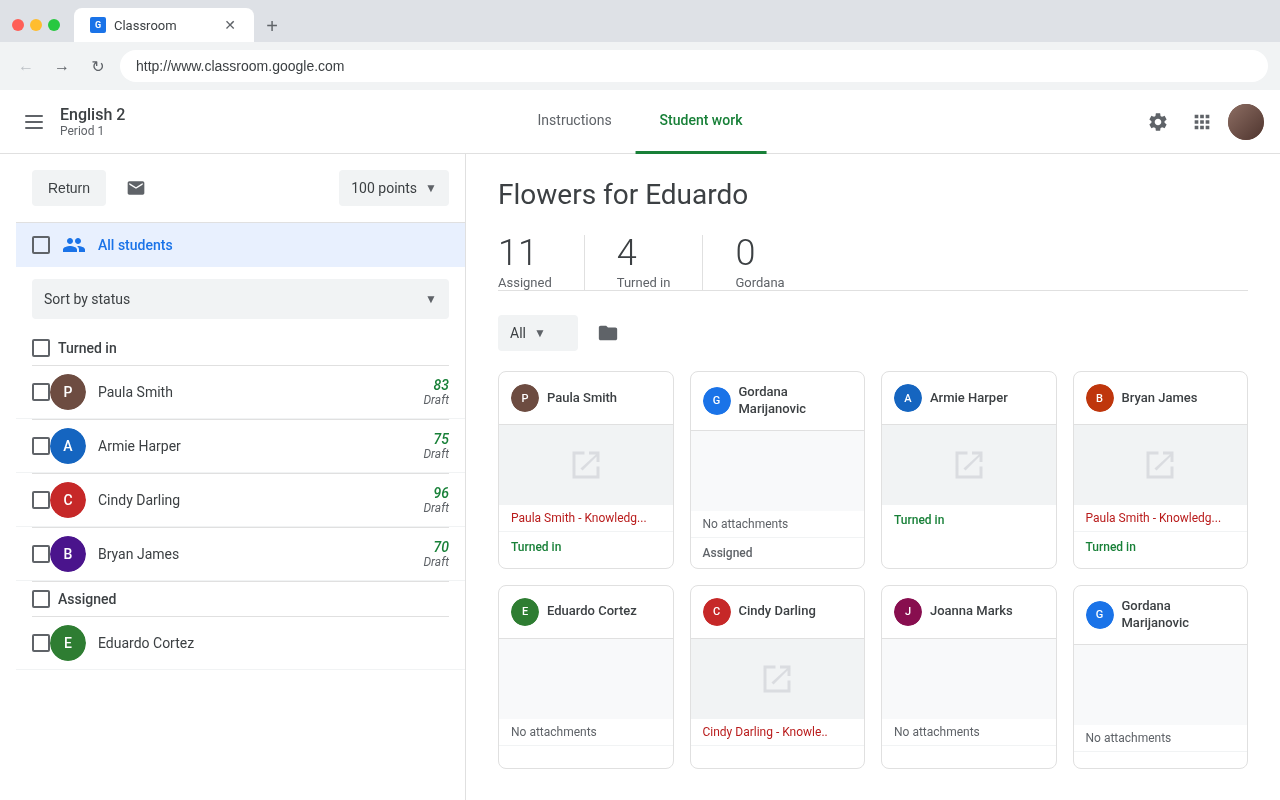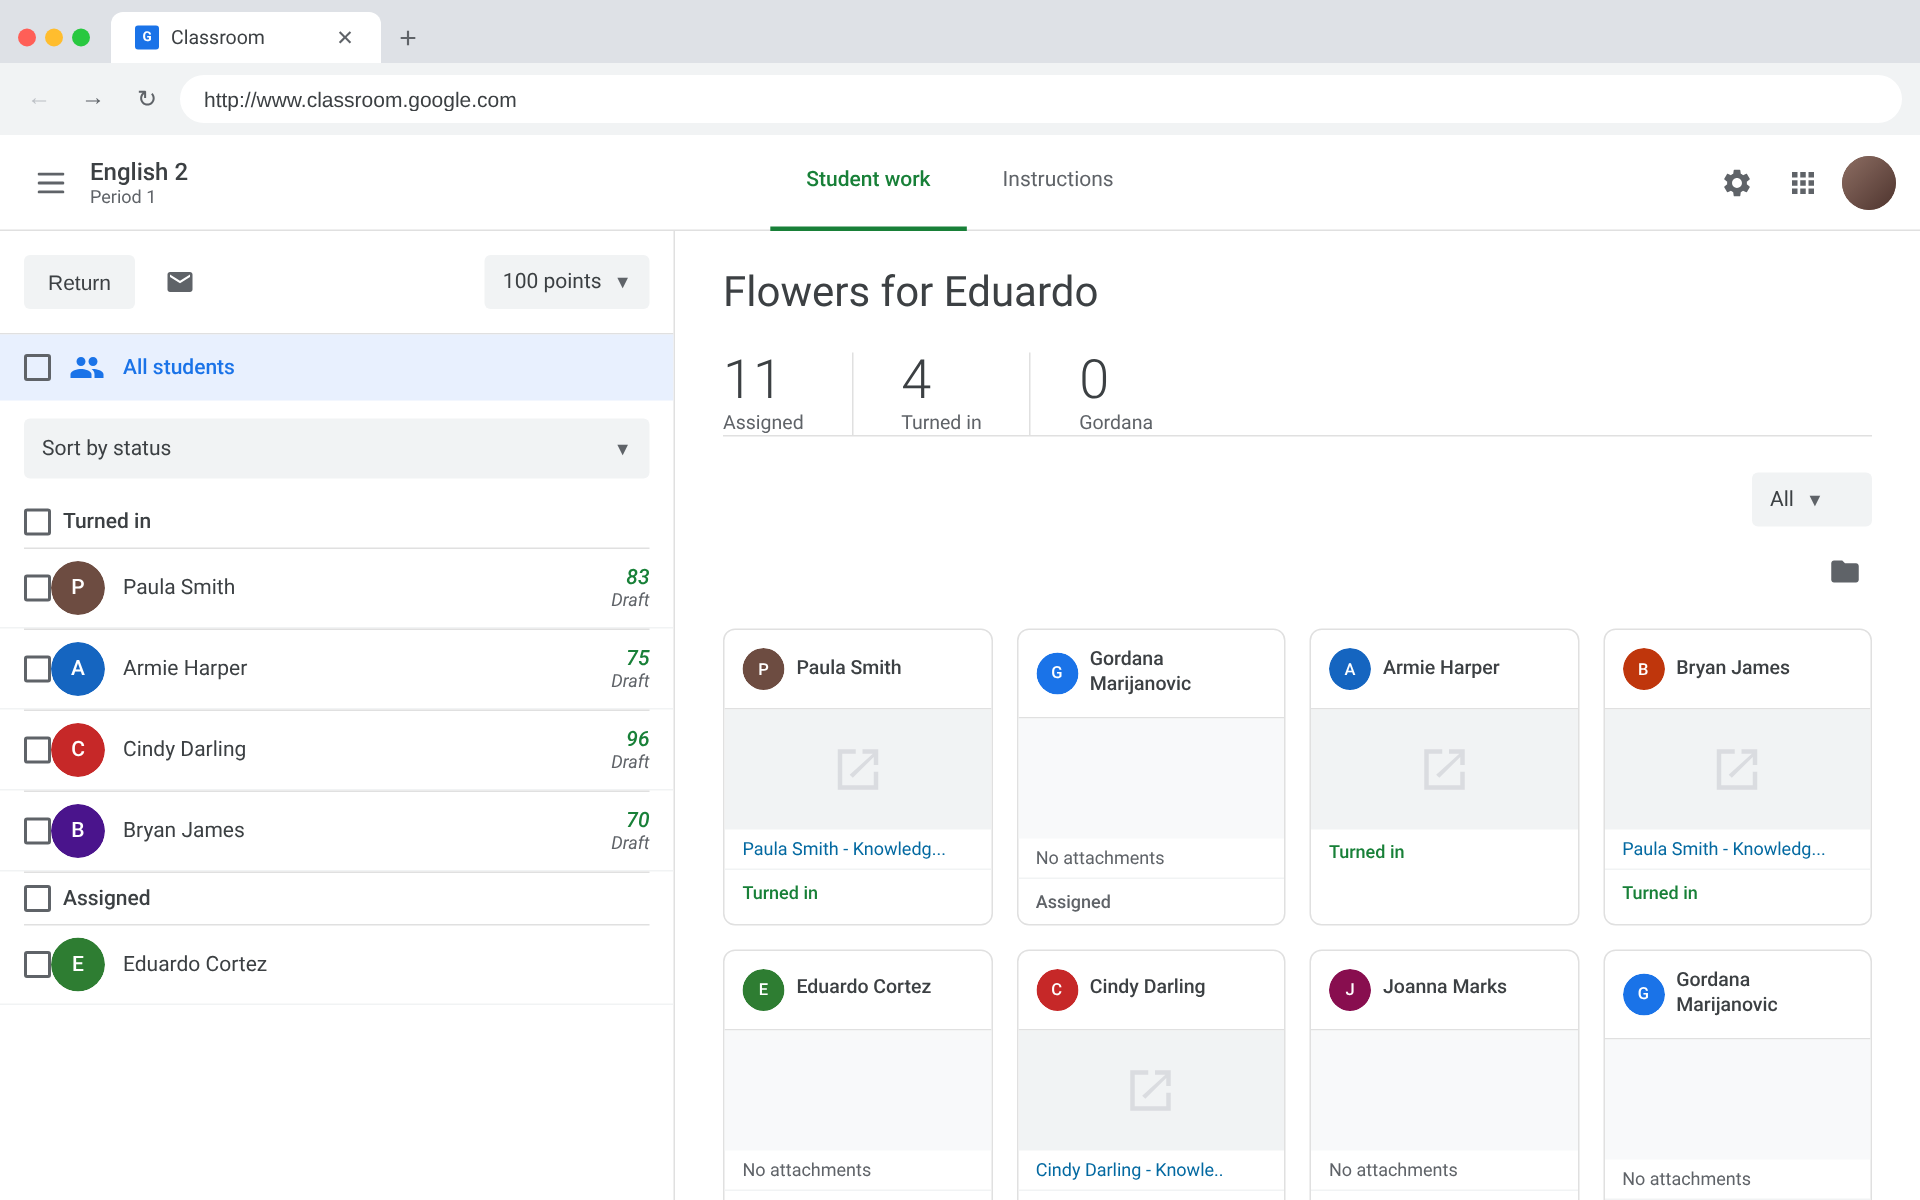--- a/index.html
+++ b/index.html
@@ -32,21 +32,21 @@
     .app-period { font-size: 12px; color: #5f6368; }
     .nav-tabs { position: absolute; left: 50%; transform: translateX(-50%); display: flex; gap: 0; }
     .nav-tab { padding: 0 24px; height: 64px; display: flex; align-items: center; font-size: 14px; cursor: pointer; color: #5f6368; border-bottom: 3px solid transparent; text-decoration: none; }
     .nav-tab.active { color: #188038; border-bottom-color: #188038; font-weight: 500; }
     .nav-right { margin-left: auto; display: flex; align-items: center; gap: 8px; }
     .icon-btn { width: 36px; height: 36px; border-radius: 50%; display: flex; align-items: center; justify-content: center; cursor: pointer; color: #5f6368; }
     .avatar { width: 36px; height: 36px; border-radius: 50%; background: #6d4c41; overflow: hidden; cursor: pointer; }
     .avatar-img { width: 100%; height: 100%; object-fit: cover; background: linear-gradient(135deg, #8d6e63 0%, #4e342e 100%); border-radius: 50%; }
 
     
-    .main-layout { display: flex; flex: 1; overflow: hidden; }
+    .main-layout { display: flex; flex: 1; overflow: hidden; margin-left: 16px; }
 
     
     .sidebar { width: 450px; border-right: 1px solid #e0e0e0; display: flex; flex-direction: column; overflow-y: auto; }
     .sidebar-actions { padding: 16px; display: flex; align-items: center; gap: 12px; border-bottom: 1px solid #e0e0e0; }
     .return-btn { background: #f1f3f4; border: none; border-radius: 4px; padding: 8px 16px; font-size: 14px; color: #3c4043; cursor: pointer; height: 36px; }
     .email-btn { width: 36px; height: 36px; border: none; background: none; cursor: pointer; color: #5f6368; display: flex; align-items: center; justify-content: center; border-radius: 50%; }
 
     .all-students-row { display: flex; align-items: center; gap: 12px; padding: 10px 16px; background: #e8f0fe; cursor: pointer; }
     .students-icon { color: #1a73e8; font-size: 20px; }
     .all-students-label { font-size: 14px; font-weight: 500; color: #1a73e8; }
@@ -68,31 +68,31 @@
     
     .content-area { flex: 1; overflow-y: auto; padding: 24px 32px; }
     .assignment-title { font-size: 28px; font-weight: 400; color: #3c4043; margin-bottom: 24px; }
 
     .stats-row { display: flex; gap: 0; margin-bottom: 24px; border-bottom: 1px solid #e0e0e0; }
     .stat-item { padding: 0 32px 0 0; margin-right: 32px; border-right: 1px solid #e0e0e0; }
     .stat-item:last-child { border-right: none; }
     .stat-number { font-size: 36px; font-weight: 300; color: #3c4043; line-height: 1; }
     .stat-label { font-size: 13px; color: #5f6368; margin-top: 4px; }
 
-    .filter-row { display: flex; align-items: flex-end; gap: 12px; margin-bottom: 20px; flex-direction: column; }
+    .filter-row { display: flex; align-items: flex-start; gap: 12px; margin-bottom: 20px; }
     .filter-dropdown { background: #f1f3f4; border: none; border-radius: 4px; padding: 8px 12px; font-size: 14px; color: #3c4043; cursor: pointer; display: flex; align-items: center; gap: 8px; min-width: 80px; height: 36px; }
     .folder-btn { width: 36px; height: 36px; border: none; background: none; cursor: pointer; color: #5f6368; display: flex; align-items: center; justify-content: center; border-radius: 4px; }
 
     .cards-grid { display: grid; grid-template-columns: repeat(4, 1fr); gap: 16px; }
     .student-card { border: 1px solid #e0e0e0; border-radius: 8px; overflow: hidden; cursor: pointer; transition: box-shadow 0.2s; }
     .card-header { display: flex; align-items: center; gap: 8px; padding: 12px; border-bottom: 1px solid #e0e0e0; }
     .card-avatar { width: 28px; height: 28px; border-radius: 50%; overflow: hidden; flex-shrink: 0; }
     .card-name { font-size: 13px; font-weight: 500; color: #3c4043; line-height: 1.3; }
     .card-preview { height: 80px; background: #f1f3f4; display: flex; align-items: center; justify-content: center; }
-    .card-file-name { font-size: 12px; color: #0369a1; padding: 6px 12px; white-space: nowrap; overflow: hidden; text-overflow: ellipsis; border-bottom: 1px solid #f1f3f4; }
+    .card-file-name { font-size: 12px; color: #b91c1c; padding: 6px 12px; white-space: nowrap; overflow: hidden; text-overflow: ellipsis; border-bottom: 1px solid #f1f3f4; }
     .card-status { padding: 8px 12px; font-size: 12px; font-weight: 500; }
     .status-turned-in { color: #188038; }
     .status-assigned { color: #5f6368; }
     .checkbox { appearance: none; width: 18px; height: 18px; border: 2px solid #5f6368; border-radius: 2px; cursor: pointer; flex-shrink: 0; }
     .checkbox:checked { background: #1a73e8; border-color: #1a73e8; }
   </style>
 </head>
 <body>
 
 <div class="browser-chrome">
@@ -127,22 +127,22 @@
         <rect width="18" height="2" rx="1" fill="#5f6368"></rect>
         <rect y="6" width="18" height="2" rx="1" fill="#5f6368"></rect>
         <rect y="12" width="18" height="2" rx="1" fill="#5f6368"></rect>
       </svg>
     </div>
     <div class="app-title-area">
       <div class="app-class-name">English 2</div>
       <div class="app-period">Period 1</div>
     </div>
     <div class="nav-tabs">
+      <a class="nav-tab">Instructions</a>
       <a class="nav-tab active">Student work</a>
-      <a class="nav-tab">Instructions</a>
     </div>
     <div class="nav-right">
       <div class="icon-btn">
         <svg width="22" height="22" viewBox="0 0 24 24" fill="#5f6368">
           <path d="M19.14,12.94c0.04-0.3,0.06-0.61,0.06-0.94c0-0.32-0.02-0.64-0.07-0.94l2.03-1.58c0.18-0.14,0.23-0.41,0.12-0.61 l-1.92-3.32c-0.12-0.22-0.37-0.29-0.59-0.22l-2.39,0.96c-0.5-0.38-1.03-0.7-1.62-0.94L14.4,2.81c-0.04-0.24-0.24-0.41-0.48-0.41 h-3.84c-0.24,0-0.43,0.17-0.47,0.41L9.25,5.35C8.66,5.59,8.12,5.92,7.63,6.29L5.24,5.33c-0.22-0.08-0.47,0-0.59,0.22L2.74,8.87 C2.62,9.08,2.66,9.34,2.86,9.48l2.03,1.58C4.84,11.36,4.8,11.69,4.8,12s0.02,0.64,0.07,0.94l-2.03,1.58 c-0.18,0.14-0.23,0.41-0.12,0.61l1.92,3.32c0.12,0.22,0.37,0.29,0.59,0.22l2.39-0.96c0.5,0.38,1.03,0.7,1.62,0.94l0.36,2.54 c0.05,0.24,0.24,0.41,0.48,0.41h3.84c0.24,0,0.44-0.17,0.47-0.41l0.36-2.54c0.59-0.24,1.13-0.56,1.62-0.94l2.39,0.96 c0.22,0.08,0.47,0,0.59-0.22l1.92-3.32c0.12-0.22,0.07-0.47-0.12-0.61L19.14,12.94z M12,15.6c-1.98,0-3.6-1.62-3.6-3.6 s1.62-3.6,3.6-3.6s3.6,1.62,3.6,3.6S13.98,15.6,12,15.6z"></path>
         </svg>
       </div>
       <div class="icon-btn">
         <svg width="22" height="22" viewBox="0 0 24 24" fill="#5f6368">
           <path d="M4,8h4V4H4V8z M10,20h4v-4h-4V20z M4,20h4v-4H4V20z M4,14h4v-4H4V14z M10,14h4v-4h-4V14z M16,4v4h4V4H16z M10,8h4V4h-4V8z M16,14h4v-4h-4V14z M16,20h4v-4h-4V20z"></path>

